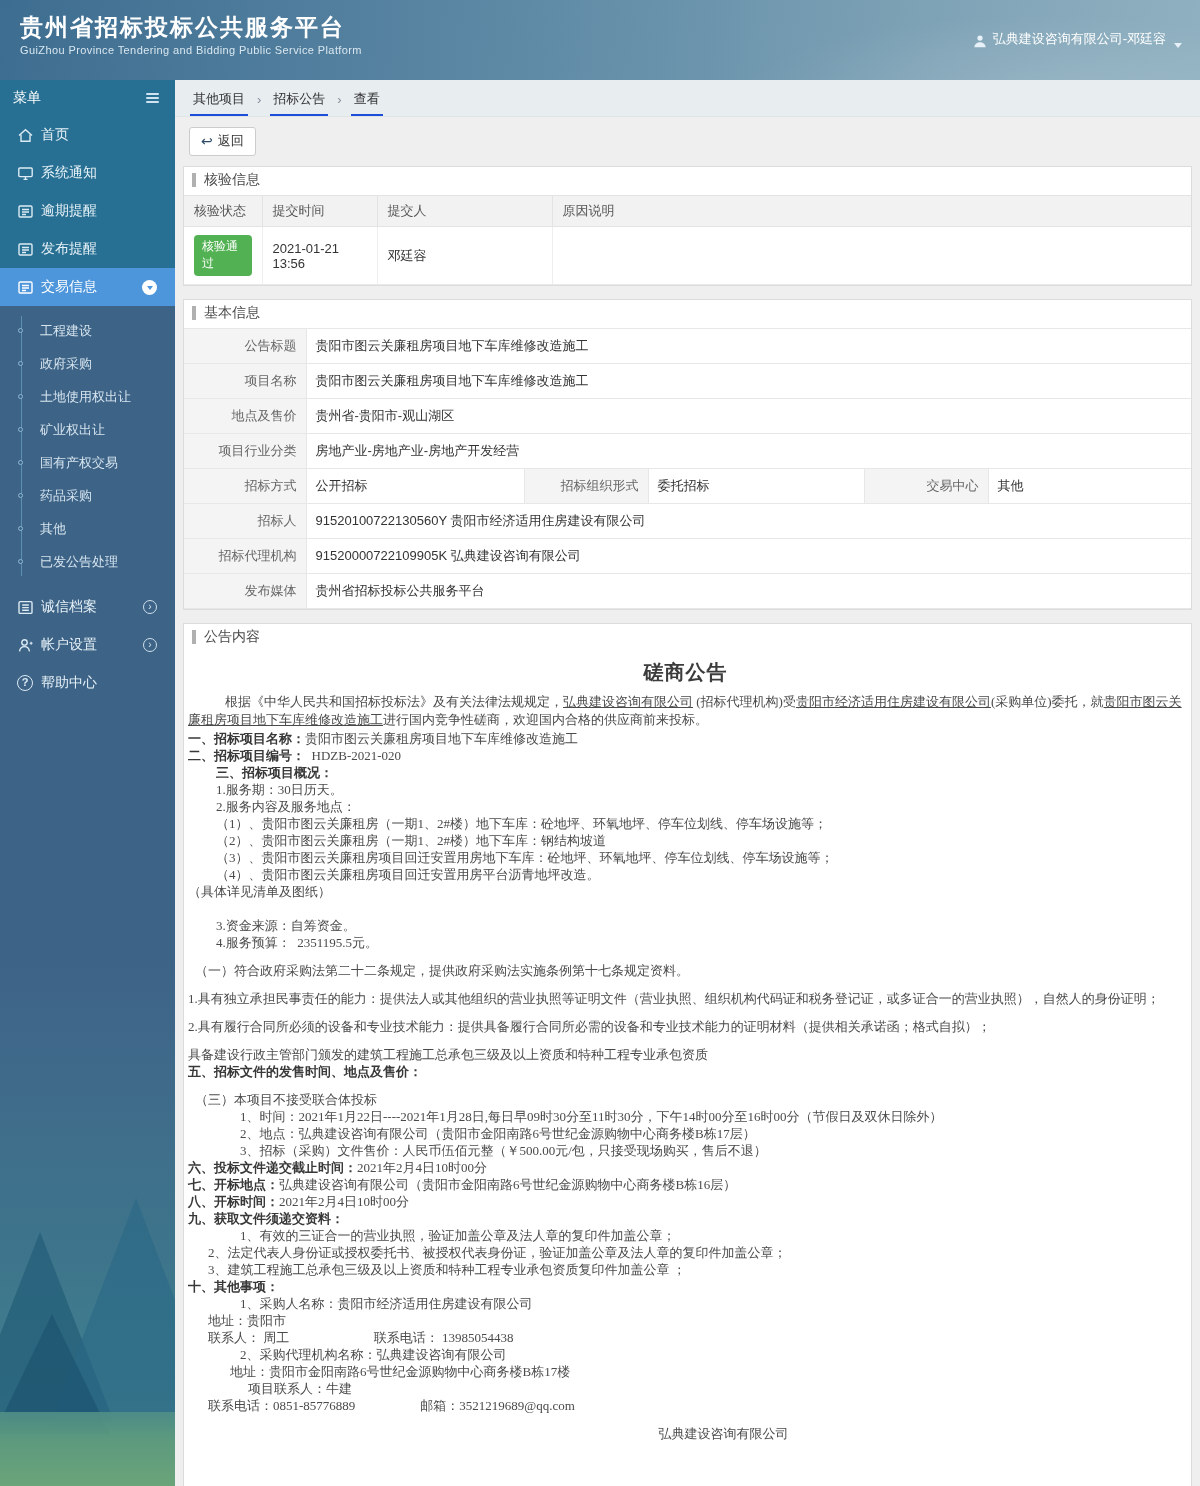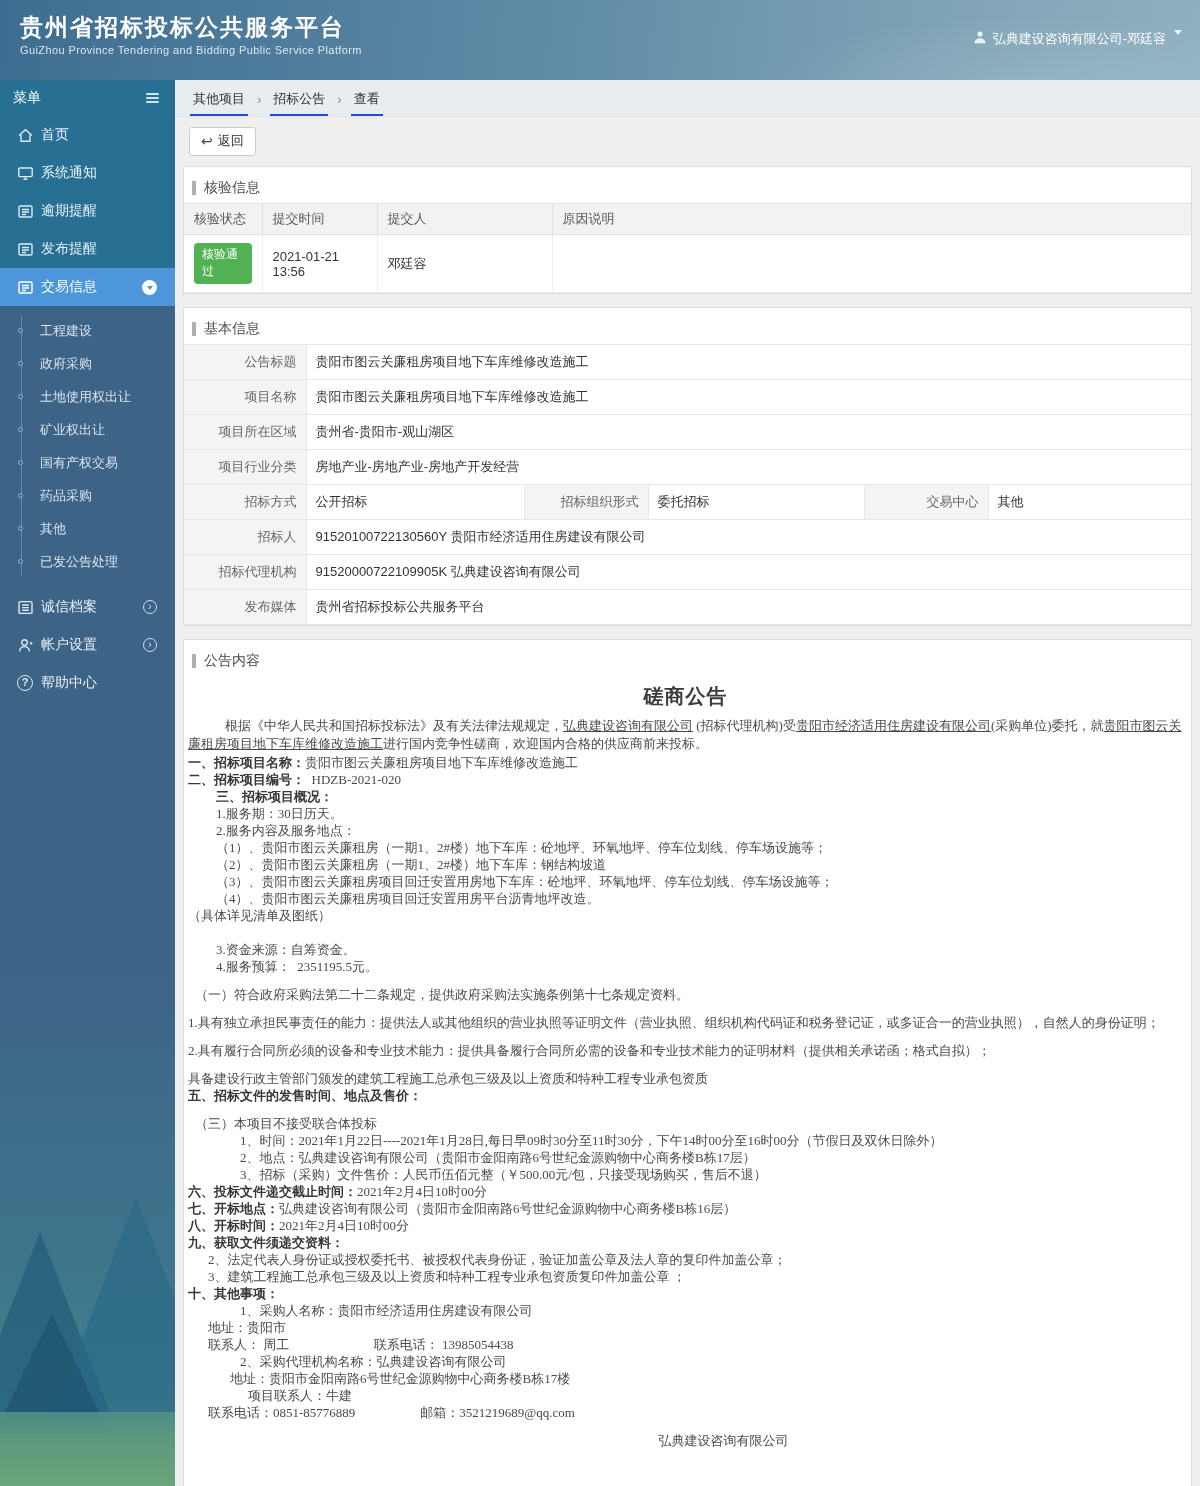--- a/index.html
+++ b/index.html
@@ -8,21 +8,21 @@
   .app { position:relative; width:1200px; height:1486px; overflow:hidden; background:#0f172a; }
 
   
   .topbar { position:relative; height:80px;
     background:linear-gradient(95deg,#3d6d90 0%,#527f9e 28%,#6892ab 55%,#7fa3b6 78%,#8fb0c0 100%); }
   .topbar .glow { position:absolute; right:0; top:0; width:520px; height:80px;
     background:radial-gradient(ellipse at 70% 120%, rgba(255,255,255,.14), rgba(255,255,255,0) 60%); }
   .brand { position:absolute; left:20px; top:13px; }
   .brand h1 { color:#fff; font-size:23px; letter-spacing:2px; font-weight:bold; line-height:28px; }
   .brand .sub { color:#d9e7f0; font-size:11px; margin-top:3px; letter-spacing:.4px; }
-  .userbox { position:absolute; right:18px; top:30px; color:#fff; font-size:13px; display:flex; align-items:flex-start; gap:6px; cursor:pointer; }
+  .userbox { position:absolute; right:18px; top:30px; color:#fff; font-size:13px; display:flex; align-items:flex-end; gap:6px; cursor:pointer; }
   .caret-down { width:0; height:0; border-left:4px solid transparent; border-right:4px solid transparent; border-top:5px solid #e8f1f7; margin-left:2px; }
 
   
   .shell { display:flex; height:1406px; }
 
   
   .sidebar { position:relative; width:175px; flex:0 0 175px; overflow:hidden;
     background:linear-gradient(180deg,#287093 0px,#287093 188px,#3d6387 188px,#3d6387 62%,#41718c 80%,#44808f 100%); }
   .menu-head { height:36px; display:flex; align-items:center; justify-content:space-between; padding:0 16px 0 13px; color:#fff; font-size:14px; }
   .hamburger { display:inline-flex; flex-direction:column; gap:2px; cursor:pointer; }
@@ -51,21 +51,21 @@
   
   .content { flex:1; background:#efefef; }
   .breadcrumb { height:37px; background:#e8edf0; border-bottom:1px solid #dfe4e7; display:flex; align-items:flex-end; padding:0 0 0 15px; font-size:13px; color:#333; }
   .crumb { display:inline-block; padding:8px 3px 6px; border-bottom:2px solid #1d4ed8; cursor:pointer; }
   .crumb-sep { color:#889; padding:8px 9px 9px; }
   .toolbar { padding:10px 0 10px 14px; }
   .btn-back { display:inline-flex; align-items:center; gap:5px; background:#fff; border:1px solid #ccc; border-radius:3px; padding:4px 11px 5px; font-size:13px; color:#333; cursor:pointer; font-family:inherit; }
   .btn-back .back-ic { color:#2c4a68; font-size:14px; line-height:13px; }
 
   .panel { background:#fff; border:1px solid #dcdcdc; margin:0 8px 13px; }
-  .panel-head { display:flex; align-items:center; padding:12px 10px 6px 8px; font-size:14px; color:#4a4a4a; }
+  .panel-head { display:flex; align-items:center; padding:4px 10px 6px 8px; font-size:14px; color:#4a4a4a; }
   .panel-head .bar { width:4px; height:14px; background:#b0b0b0; margin-right:8px; }
 
   table.vtab { width:100%; border-collapse:collapse; table-layout:fixed; font-size:13px; }
   table.vtab th { background:#f2f2f2; font-weight:normal; text-align:left; color:#555; padding:6px 10px; border:1px solid #e3e3e3; border-left:none; border-right:none; }
   table.vtab th + th { border-left:1px solid #e3e3e3; }
   table.vtab td { background:#fff; color:#333; padding:8px 10px; border-bottom:1px solid #e9e9e9; height:40px; }
   table.vtab td + td { border-left:1px solid #eee; }
   .badge-pass { display:inline-block; background:#52b152; color:#fff; font-size:12px; padding:3px 8px 4px; border-radius:4px; }
 
   table.btab { width:100%; border-collapse:collapse; table-layout:fixed; font-size:13px; }
@@ -318,21 +318,21 @@
           <tbody>
               <tr>
             <td class="lbl">公告标题</td>
             <td colspan="5">贵阳市图云关廉租房项目地下车库维修改造施工</td>
           </tr>
           <tr>
             <td class="lbl">项目名称</td>
             <td colspan="5">贵阳市图云关廉租房项目地下车库维修改造施工</td>
           </tr>
           <tr>
-            <td class="lbl">项目所在区域</td>
+            <td class="lbl">地点及售价</td>
             <td colspan="5">贵州省-贵阳市-观山湖区</td>
           </tr>
           <tr>
             <td class="lbl">项目行业分类</td>
             <td colspan="5">房地产业-房地产业-房地产开发经营</td>
           </tr>
           <tr>
             <td class="lbl">招标方式</td>
             <td>公开招标</td>
             <td class="lbl">招标组织形式</td>
@@ -413,20 +413,21 @@
               <p class="dline i4"><span>3、招标（采购）文件售价：人民币伍佰元整（￥500.00元/包，只接受现场购买，售后不退）</span></p>
 
               <p class="dline"><b>六、投标文件递交截止时间：</b><span>2021年2月4日10时00分</span></p>
 
               <p class="dline"><b>七、开标地点：</b><span>弘典建设咨询有限公司（贵阳市金阳南路6号世纪金源购物中心商务楼B栋16层）</span></p>
 
               <p class="dline"><b>八、开标时间：</b><span>2021年2月4日10时00分</span></p>
 
               <p class="dline"><b>九、获取文件须递交资料：</b><span></span></p>
 
+              <p class="dline i4"><span>1、有效的三证合一的营业执照，验证加盖公章及法人章的复印件加盖公章；</span></p>
 
               <p class="dline i2"><span>2、法定代表人身份证或授权委托书、被授权代表身份证，验证加盖公章及法人章的复印件加盖公章；</span></p>
 
               <p class="dline i2"><span>3、建筑工程施工总承包三级及以上资质和特种工程专业承包资质复印件加盖公章 ；</span></p>
 
               <p class="dline"><b>十、其他事项：</b><span></span></p>
 
               <p class="dline i4"><span>1、采购人名称：贵阳市经济适用住房建设有限公司</span></p>
 
               <p class="dline i2"><span>地址：贵阳市</span></p>

